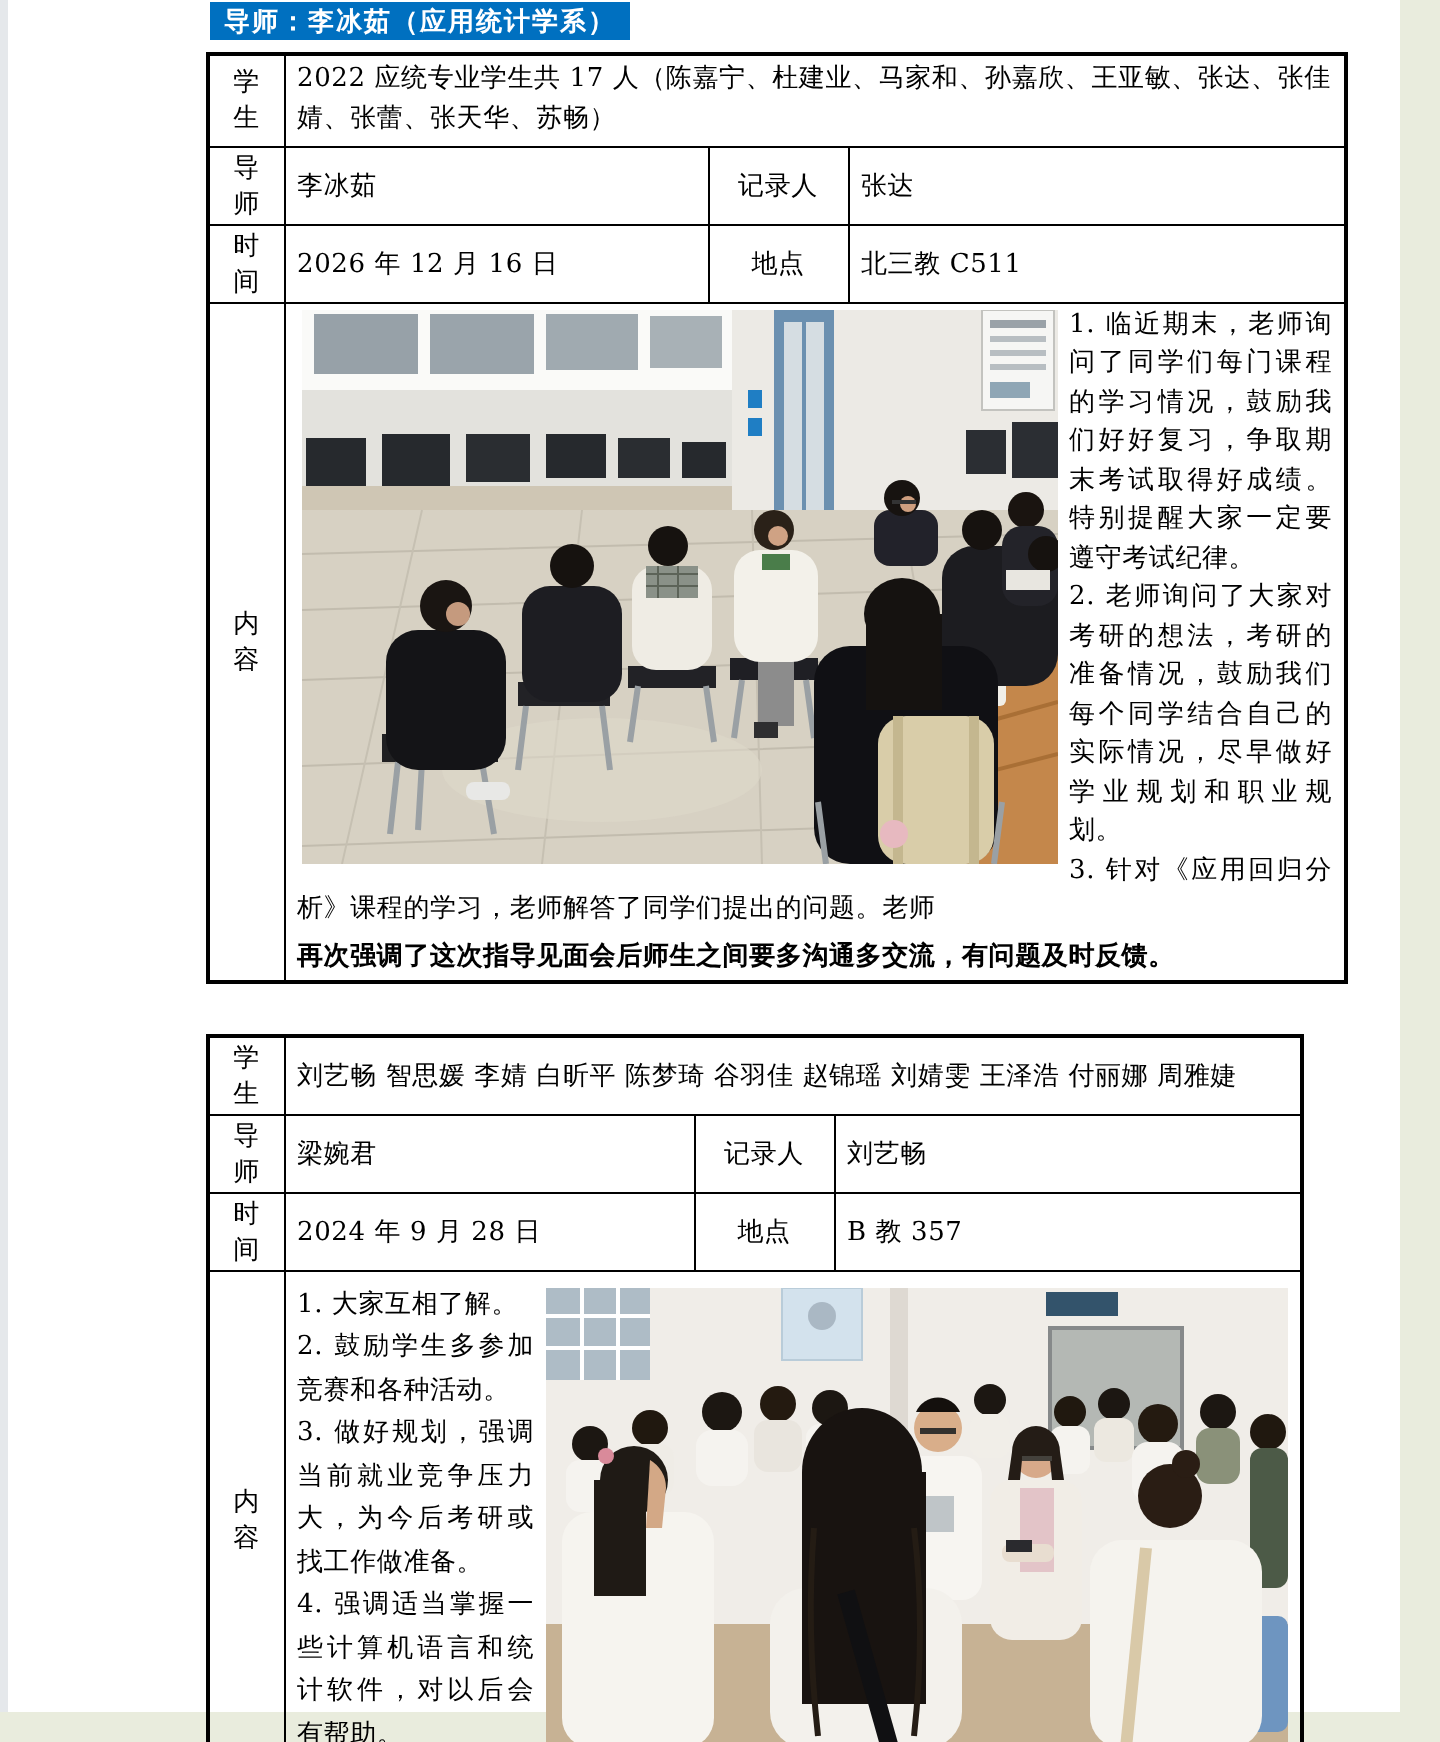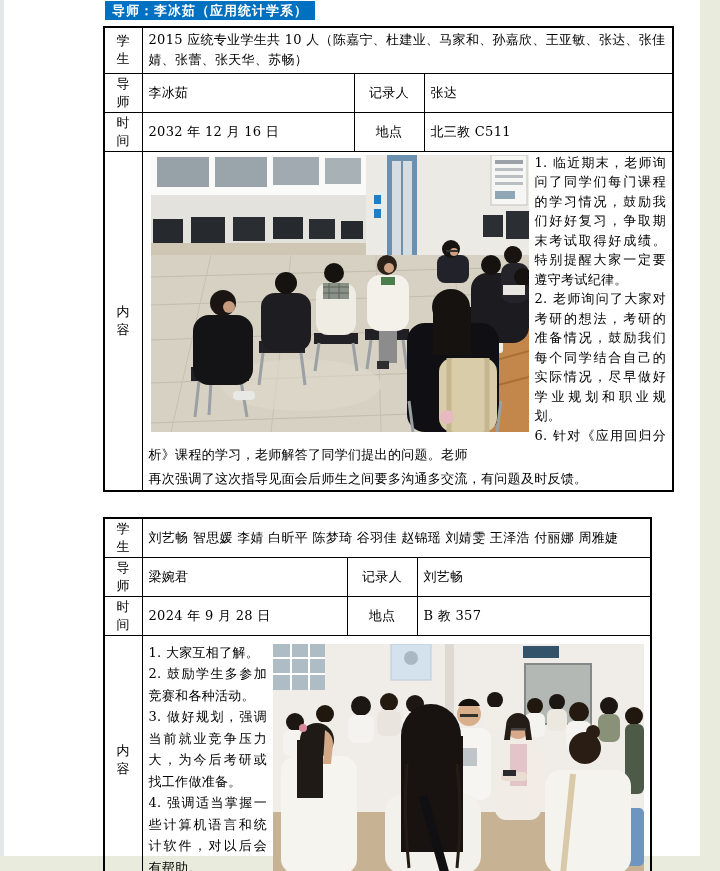--- a/index.html
+++ b/index.html
@@ -42,21 +42,21 @@
   tr.short{height:22px;}
   tr.students-row-1{height:46px;}
   td.students-cell{line-height:20px;vertical-align:middle;}
   td.content-cell{vertical-align:top;padding:3px 5px;}
   tr.content-row-1{height:318px;}
   tr.content-row-2{height:250px;}
   .photo-frame{overflow:hidden;background:#cfcabd;}
   .photo-1{float:left;width:378px;height:277px;margin:2px 6px 2px 2px;}
   .photo-2{float:right;width:371px;height:230px;margin:2px 0 2px 6px;}
   .content-1 p.pt{margin:0;line-height:19.5px;text-align:justify;}
-  .content-1 p.cont{clear:left;margin:4px 0 0 0;line-height:20px;}
+  .content-1 p.cont{clear:left;margin:4px 0 0 0;line-height:20px;font-weight:bold;}
   .content-2 p.pt{margin:0;line-height:21.5px;text-align:justify;}
   svg{display:block;}
 </style>
 </head>
 <body>
 
 <div class="left-strip"></div>
 
 <div class="page">
 
@@ -66,31 +66,31 @@
   <table class="record t1">
     <colgroup>
         <col class="c1">
         <col class="c2">
         <col class="c3">
         <col class="c4">
       </colgroup>
     <tbody>
         <tr class="students-row-1">
       <td class="lbl">学生</td>
-      <td class="students-cell" colspan="3">2015 应统专业学生共 10 人（陈嘉宁、杜建业、马家和、孙嘉欣、王亚敏、张达、张佳婧、张蕾、张天华、苏畅）</td>
+      <td class="students-cell" colspan="3">2022 应统专业学生共 17 人（陈嘉宁、杜建业、马家和、孙嘉欣、王亚敏、张达、张佳婧、张蕾、张天华、苏畅）</td>
     </tr>
     <tr class="short">
       <td class="lbl">导师</td>
       <td>李冰茹</td>
       <td class="lbl">记录人</td>
       <td>张达</td>
     </tr>
     <tr class="short">
       <td class="lbl">时间</td>
-      <td>2032 年 12 月 16 日</td>
+      <td>2026 年 12 月 16 日</td>
       <td class="lbl">地点</td>
       <td>北三教 C511</td>
     </tr>
     <tr class="content-row-1">
       <td class="lbl">内容</td>
       <td class="content-cell" colspan="3">
         <div class="content-1">
           <div class="photo-frame photo-1">
             <svg width="378" height="277" viewBox="0 0 378 277">
               <rect width="378" height="277" fill="#d7d1c3"></rect>
@@ -180,21 +180,21 @@
               <rect x="282" y="152" width="38" height="48" fill="#151210"></rect>
               <rect x="288" y="203" width="58" height="74" rx="14" fill="#d9cda9"></rect>
               <path d="M298 203 v74 M336 203 v74" stroke="#c4b78f" stroke-width="5" fill="none"></path>
               <circle cx="296" cy="262" r="7" fill="#e7b9c0"></circle>
 
               <path d="M262 277 L258 246 M346 277 L350 246" stroke="#9aa0a4" stroke-width="3" fill="none"></path>
             </svg>
           </div>
           <p class="pt">1. 临近期末，老师询问了同学们每门课程的学习情况，鼓励我们好好复习，争取期末考试取得好成绩。特别提醒大家一定要遵守考试纪律。</p>
           <p class="pt">2. 老师询问了大家对考研的想法，考研的准备情况，鼓励我们每个同学结合自己的实际情况，尽早做好学业规划和职业规划。</p>
-          <p class="pt">6. 针对《应用回归分析》课程的学习，老师解答了同学们提出的问题。老师</p>
+          <p class="pt">3. 针对《应用回归分析》课程的学习，老师解答了同学们提出的问题。老师</p>
           <p class="cont">再次强调了这次指导见面会后师生之间要多沟通多交流，有问题及时反馈。</p>
         </div>
       </td>
     </tr>
   </tbody>
     </table>
 
   
   <br>
 

